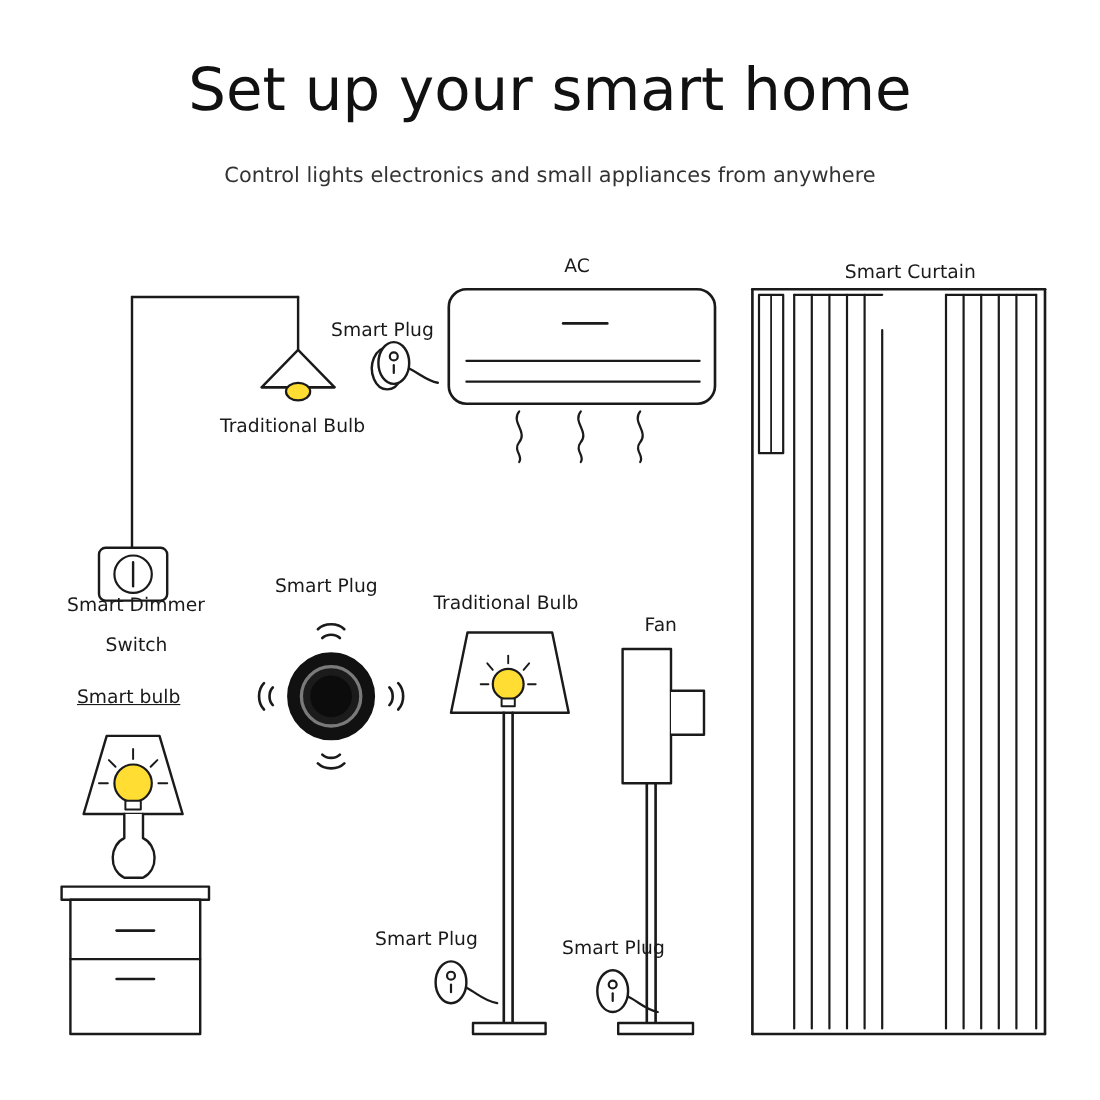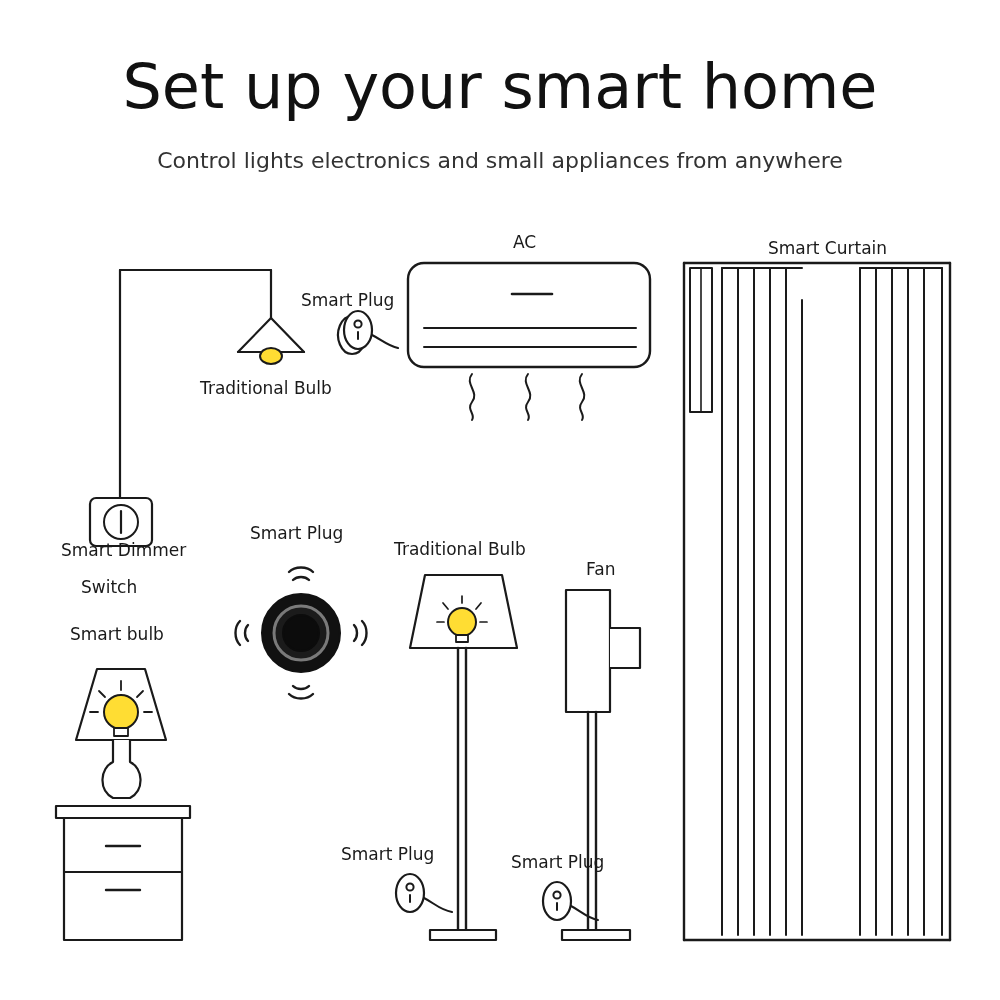--- a/index.html
+++ b/index.html
@@ -19,33 +19,33 @@
     width: 1000px;
     height: 1000px;
     background: #ffffff;
   }
   .title {
     position: absolute;
     top: 50px;
     left: 0;
     width: 1000px;
     text-align: center;
-    font-size: 62px;
+    font-size: 54px;
     font-weight: 400;
     letter-spacing: 0px;
     color: #111111;
     font-family: "DejaVu Sans", sans-serif;
   }
   .subtitle {
     position: absolute;
     top: 148px;
     left: 0;
     width: 1000px;
     text-align: center;
-    font-size: 22px;
+    font-size: 19px;
     font-weight: 400;
     color: #333333;
     font-family: "DejaVu Sans", sans-serif;
   }
   .diagram {
     position: absolute;
     top: 0;
     left: 0;
   }
   .lbl {
@@ -210,18 +210,18 @@
   </svg>
 
   <div class="lbl" style="left:0;top:232px;width:1060px;transform:translateX(0);text-align:left;padding-left:513px;">AC</div>
   <div class="lbl" style="left:768px;top:238px;">Smart Curtain</div>
   <div class="lbl" style="left:301px;top:290px;">Smart Plug</div>
   <div class="lbl" style="left:200px;top:378px;">Traditional Bulb</div>
   <div class="lbl" style="left:250px;top:523px;">Smart Plug</div>
   <div class="lbl" style="left:394px;top:539px;">Traditional Bulb</div>
   <div class="lbl" style="left:586px;top:559px;">Fan</div>
   <div class="lbl" style="left:61px;top:540px;">Smart Dimmer</div>
-  <div class="lbl" style="left:81px;top:577px;">Switch</div>
-  <div class="lbl" style="left:70px;top:624px;">Smart bulb</div>
+  <div class="lbl" style="left:96px;top:577px;">Switch</div>
+  <div class="lbl" style="left:70px;top:624px;text-decoration:underline;">Smart bulb</div>
   <div class="lbl" style="left:341px;top:844px;">Smart Plug</div>
   <div class="lbl" style="left:511px;top:852px;">Smart Plug</div>
 
 </div>
 
 </body></html>

